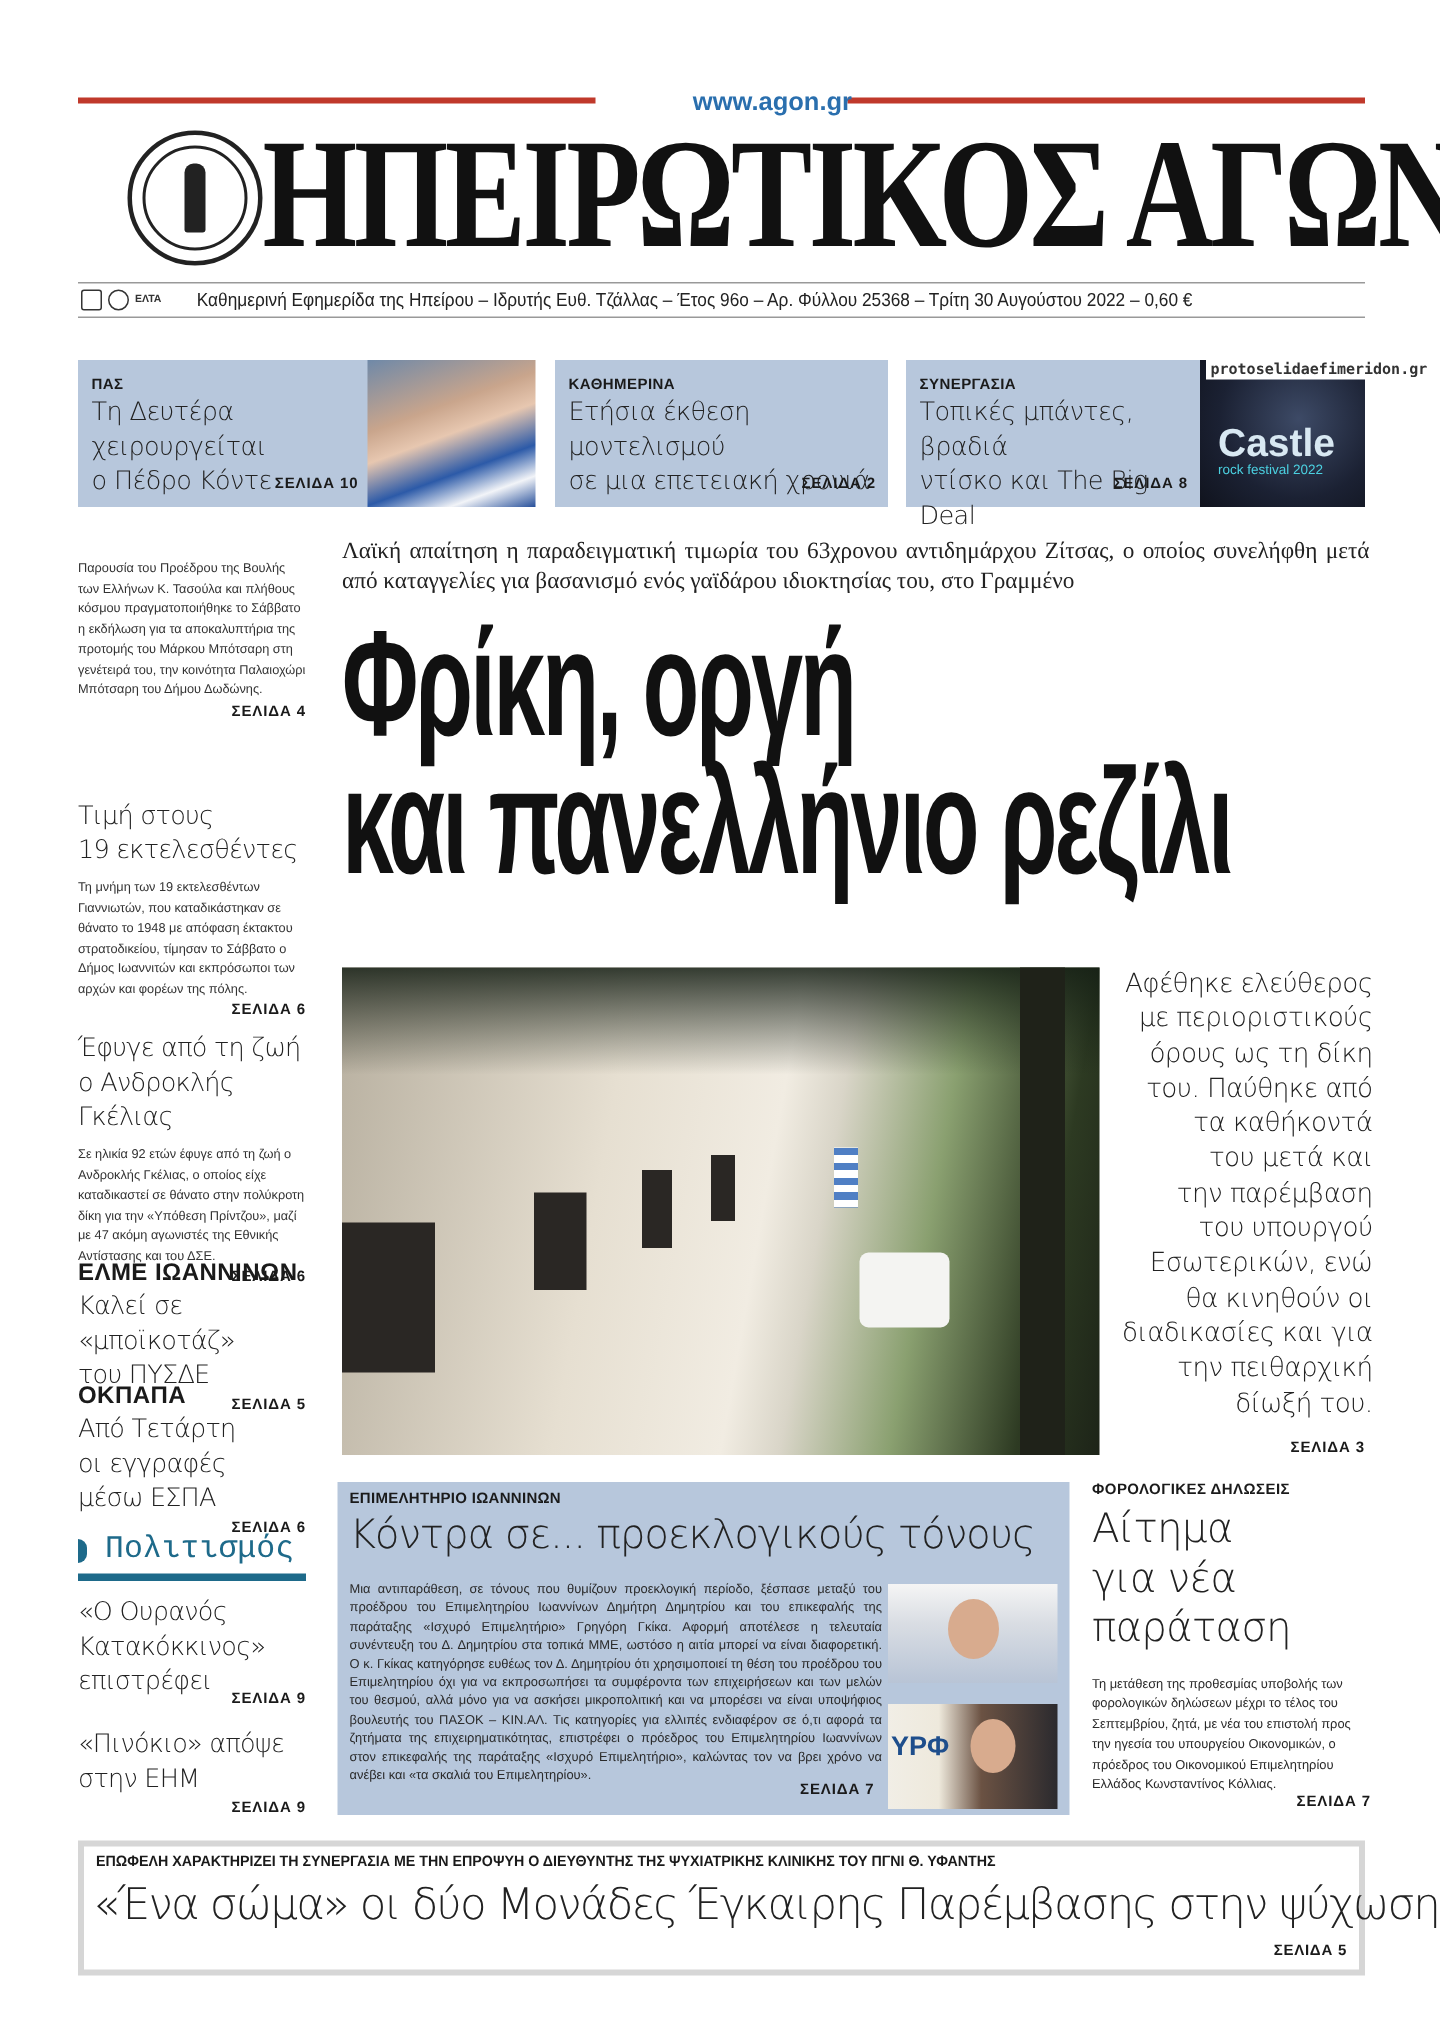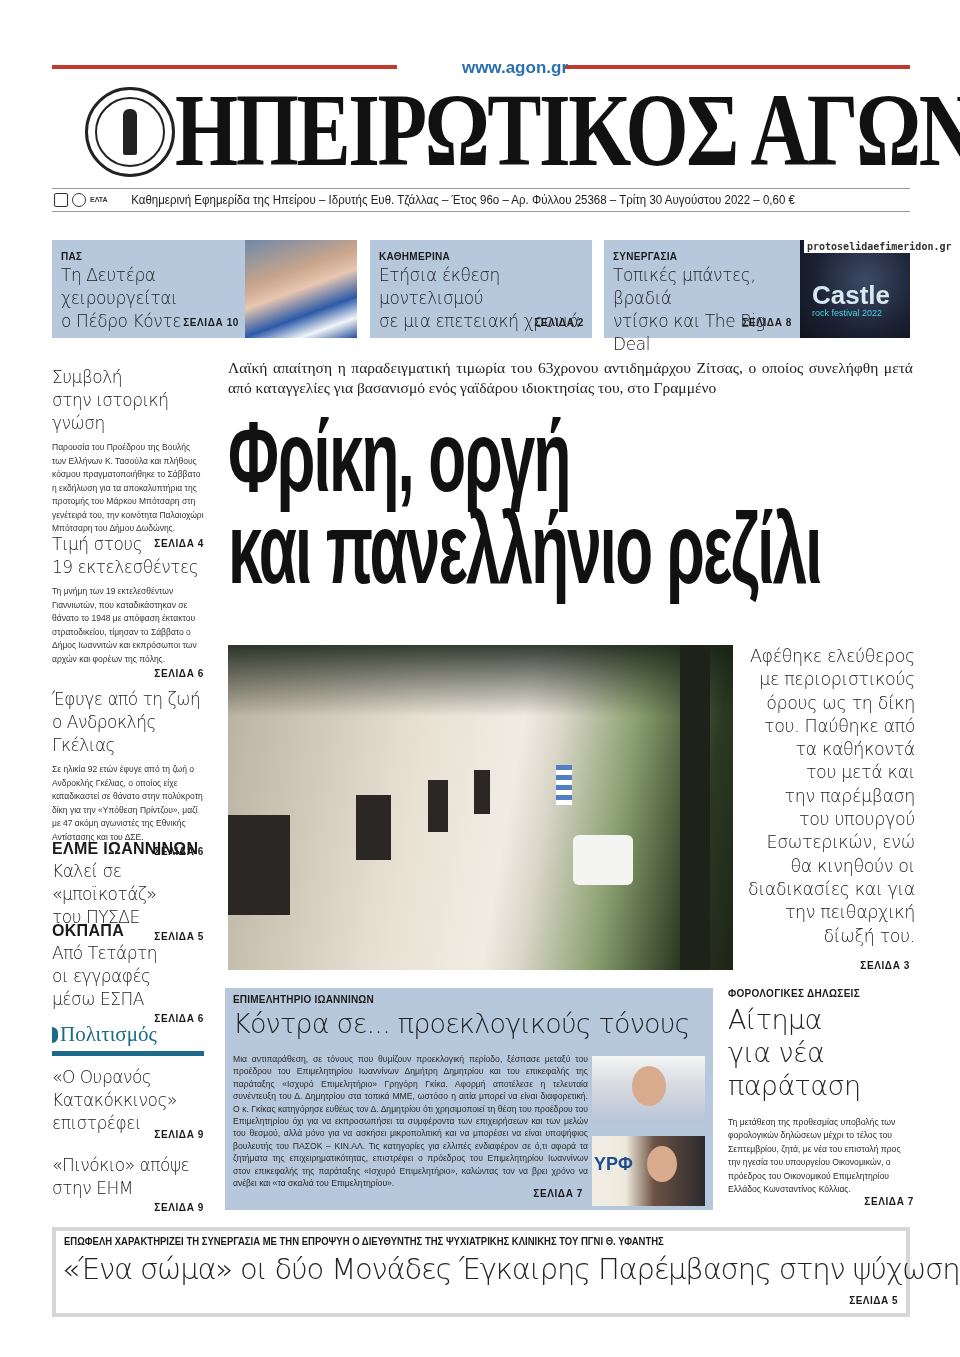--- a/index.html
+++ b/index.html
@@ -42,21 +42,21 @@
   .watermark { position: absolute; left: 804px; top: 240px; background: #ffffff; font-family: "DejaVu Sans Mono", monospace;
                font-weight: bold; font-size: 10px; color: #333; padding: 1px 3px; }
 
   
   .lc { position: absolute; left: 52px; width: 152px; }
   .lc .h { font-family: "DejaVu Sans", sans-serif; font-weight: 200; font-size: 17px; line-height: 23px; color: #222; letter-spacing: -0.5px; }
   .lc .b { font-size: 8.5px; line-height: 13.5px; color: #333; margin-top: 6px; }
   .lc .p { text-align: right; font-size: 10px; font-weight: bold; letter-spacing: 0.6px; margin-top: 2px; }
   .lc .k { font-size: 16px; font-weight: bold; letter-spacing: 0.3px; margin-bottom: 2px; }
   .culture { position: absolute; left: 52px; top: 1022px; width: 152px; }
-  .culture .lbl { font-family: Liberation Serif, serif; font-size: 21px; color: #1e6a8a; display: flex; align-items: center; gap: 2px; }
+  .culture .lbl { font-family: Liberation Mono, monospace; font-size: 21px; color: #1e6a8a; display: flex; align-items: center; gap: 12px; }
   .culture .dot { width: 6px; height: 16px; background: #1e6a8a; border-radius: 0 8px 8px 0; }
   .culture .bar { height: 5px; background: #1e6a8a; margin-top: 4px; }
 
   
   .deck { position: absolute; left: 228px; top: 358px; width: 685px; font-family: "Liberation Serif", serif;
           font-size: 15.5px; line-height: 20px; color: #222; text-align: justify; }
   .headline { position: absolute; left: 228px; top: 410px; width: 690px; font-family: "Liberation Sans", sans-serif;
               font-weight: bold; font-size: 100px; line-height: 92px; color: #111; letter-spacing: -3px; }
   .headline div { transform: scaleX(0.62); transform-origin: left center; white-space: nowrap; }
   .lead-photo { position: absolute; left: 228px; top: 645px; width: 505px; height: 325px;
@@ -145,24 +145,20 @@
   </div>
   <div class="page">ΣΕΛΙΔΑ 8</div>
 </div>
 <div class="photo photo-castle" style="left:800px;top:240px;width:110px;height:98px;">
   <div class="castle-text">Castle</div>
   <div class="castle-sub">rock festival 2022</div>
 </div>
 <div class="watermark">protoselidaefimeridon.gr</div>
 
 <div class="lc" style="top:366px;">
-  <div class="h">
-      <div>Συμβολή</div>
-      <div>στην ιστορική γνώση</div>
-    </div>
   <div class="b">Παρουσία του Προέδρου της Βουλής των Ελλήνων Κ. Τασούλα και πλήθους κόσμου πραγματοποιήθηκε το Σάββατο η εκδήλωση για τα αποκαλυπτήρια της προτομής του Μάρκου Μπότσαρη στη γενέτειρά του, την κοινότητα Παλαιοχώρι Μπότσαρη του Δήμου Δωδώνης.</div>
   <div class="p">ΣΕΛΙΔΑ 4</div>
 </div>
 <div class="lc" style="top:533px;">
   <div class="h">
       <div>Τιμή στους</div>
       <div>19 εκτελεσθέντες</div>
     </div>
   <div class="b">Τη μνήμη των 19 εκτελεσθέντων Γιαννιωτών, που καταδικάστηκαν σε θάνατο το 1948 με απόφαση έκτακτου στρατοδικείου, τίμησαν το Σάββατο ο Δήμος Ιωαννιτών και εκπρόσωποι των αρχών και φορέων της πόλης.</div>
   <div class="p">ΣΕΛΙΔΑ 6</div>

